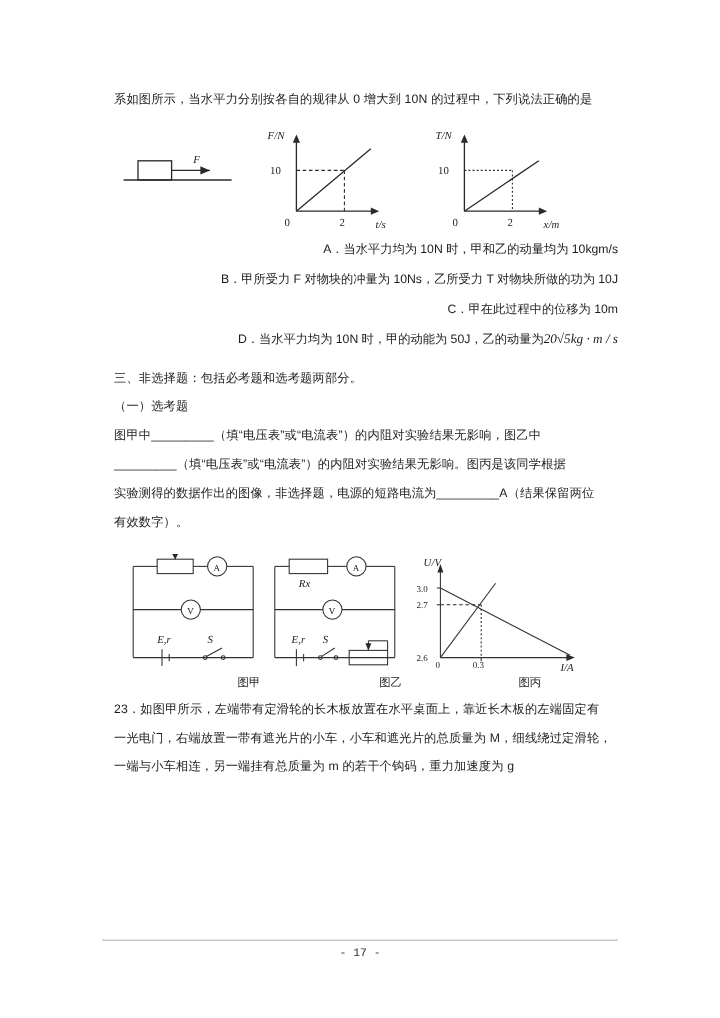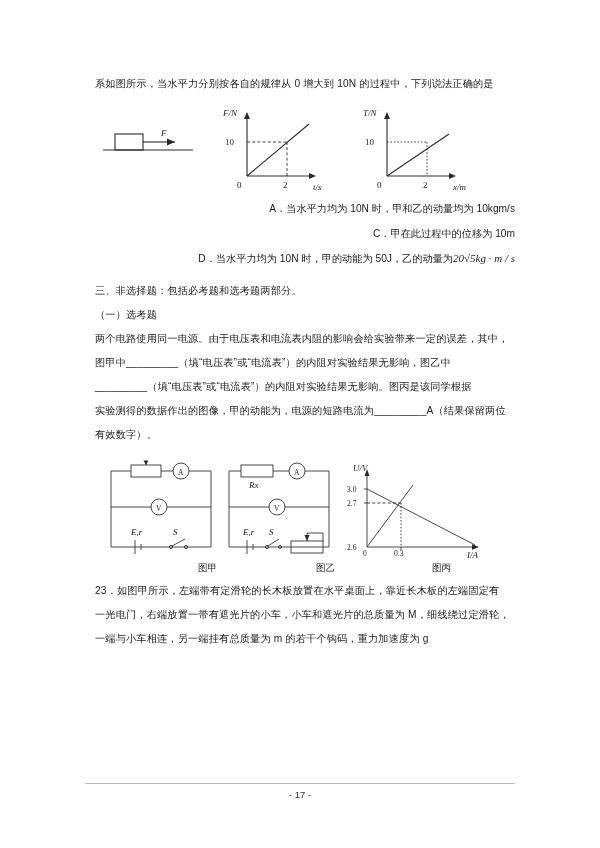--- a/index.html
+++ b/index.html
@@ -120,21 +120,21 @@
     border-top: 1px solid #b9b9b9;
   }
   .footer-num {
     position: absolute;
     left: 0;
     top: 789px;
     width: 600px;
     text-align: center;
     font-size: 9.5px;
     color: #333;
-    font-family: Liberation Sans, sans-serif;
+    font-family: Liberation Mono, monospace;
   }
   .sqrt-expr {
     font-family: "Liberation Serif", "DejaVu Serif", serif;
     font-style: italic;
     font-size: 11px;
   }
 </style>
 </head>
 <body>
 
@@ -189,32 +189,32 @@
           <text x="8" y="39" class="lbl-num">10</text>
           <text x="20" y="82" class="lbl-num">0</text>
           <text x="66" y="82" class="lbl-num">2</text>
           <text x="6" y="10" class="lbl">T/N</text>
           <text x="96" y="84" class="lbl">x/m</text>
         </svg>
       </div>
     </div>
 
     <p class="opt">A．当水平力均为 10N 时，甲和乙的动量均为 10kgm/s</p>
+    <p class="opt">B．甲所受力 F 对物块的冲量为 10Ns，乙所受力 T 对物块所做的功为 10J</p>
     <p class="opt">C．甲在此过程中的位移为 10m</p>
     <p class="opt"><span>D．当水平力均为 10N 时，甲的动能为 50J，乙的动量为</span><span class="sqrt-expr">20√5kg · m / s</span></p>
 
     <div class="spacer-sm"></div>
 
     <p class="para">三、非选择题：包括必考题和选考题两部分。</p>
     <p class="para">（一）选考题</p>
 
-    <p class="para">两个电路使用同一电源。由于电压表和电流表内阻的影响会给实验带来一定的误差，其中，</p>
     <p class="para">图甲中_________（填“电压表”或“电流表”）的内阻对实验结果无影响，图乙中</p>
     <p class="para">_________（填“电压表”或“电流表”）的内阻对实验结果无影响。图丙是该同学根据</p>
-    <p class="para">实验测得的数据作出的图像，甲的动能为，电源的短路电流为_________A（结果保留两位</p>
+    <p class="para">实验测得的数据作出的图像，非选择题，电源的短路电流为_________A（结果保留两位</p>
     <p class="para">有效数字）。</p>
 
     <div class="fig-22">
 
       <div class="circuit c-jia">
         <svg width="112" height="100" viewBox="0 0 112 100">
 
           <line x1="6" y1="10" x2="6" y2="86" class="stroke-thin"></line>
           <line x1="6" y1="86" x2="106" y2="86" class="stroke-thin"></line>
           <line x1="106" y1="86" x2="106" y2="10" class="stroke-thin"></line>

